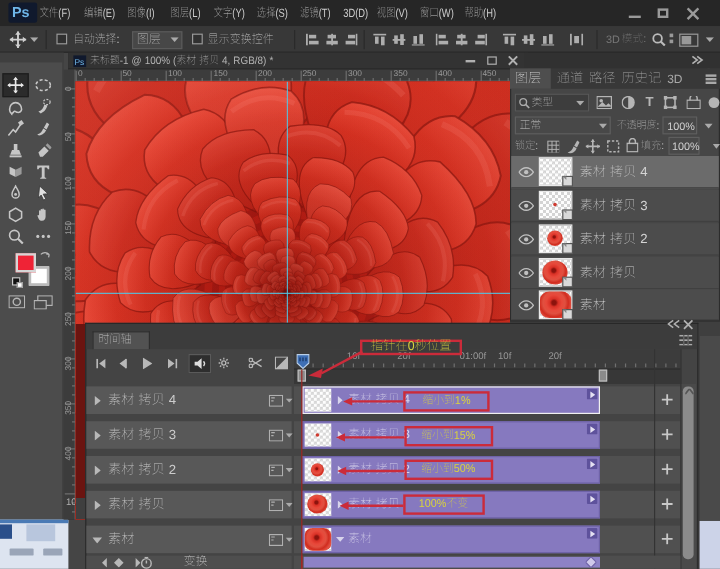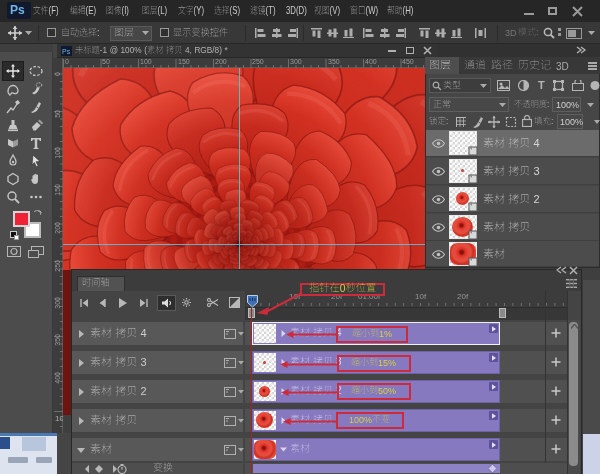--- a/index.html
+++ b/index.html
@@ -1476,21 +1476,21 @@
     <path d="M267.9 12V15" stroke="#707070"></path>
     <path d="M276.3 12V15" stroke="#707070"></path>
     <path d="M284.7 12V15" stroke="#707070"></path>
     <path d="M293.1 12V15" stroke="#707070"></path>
     <path d="M301.5 12V15" stroke="#707070"></path>
     <path d="M309.9 12V15" stroke="#707070"></path>
     <path d="M318.3 12V15" stroke="#707070"></path>
   </svg>
 <span class="ab" style="left:289px;top:292px;font-size:8px;color:#989898">10f</span>
 <span class="ab" style="left:331px;top:292px;font-size:8px;color:#989898">20f</span>
-<span class="ab" style="left:358px;top:292px;font-size:8px;color:#989898">01:00f</span>
+<span class="ab" style="left:383px;top:292px;font-size:8px;color:#989898">01:00f</span>
 <span class="ab" style="left:415px;top:292px;font-size:8px;color:#989898">10f</span>
 <span class="ab" style="left:457px;top:292px;font-size:8px;color:#989898">20f</span>
 <div class="ab" style="left:245px;top:307px;width:322px;height:13px;background:#373737;border-top:1px solid #2d2d2d"></div>
 <div class="ab" style="left:248px;top:308px;width:7px;height:10px;background:#8a8a8a;border:1px solid #bbb"></div>
 <div class="ab" style="left:499px;top:308px;width:7px;height:10px;background:#8a8a8a;border:1px solid #bbb"></div>
 <svg class="ab" style="left:247px;top:295px" width="11" height="13">
     <path d="M0.5 0.5h10v7L5.5 12 0.5 7.5z" fill="#3e6fb5" stroke="#b9cfe8"></path>
     <path d="M3 3v3M5.5 3v3M8 3v3" stroke="#16335e"></path>
   </svg>
 <div class="ab" style="left:251px;top:308px;width:1px;height:166px;background:#9c2622;z-index:6"></div>

